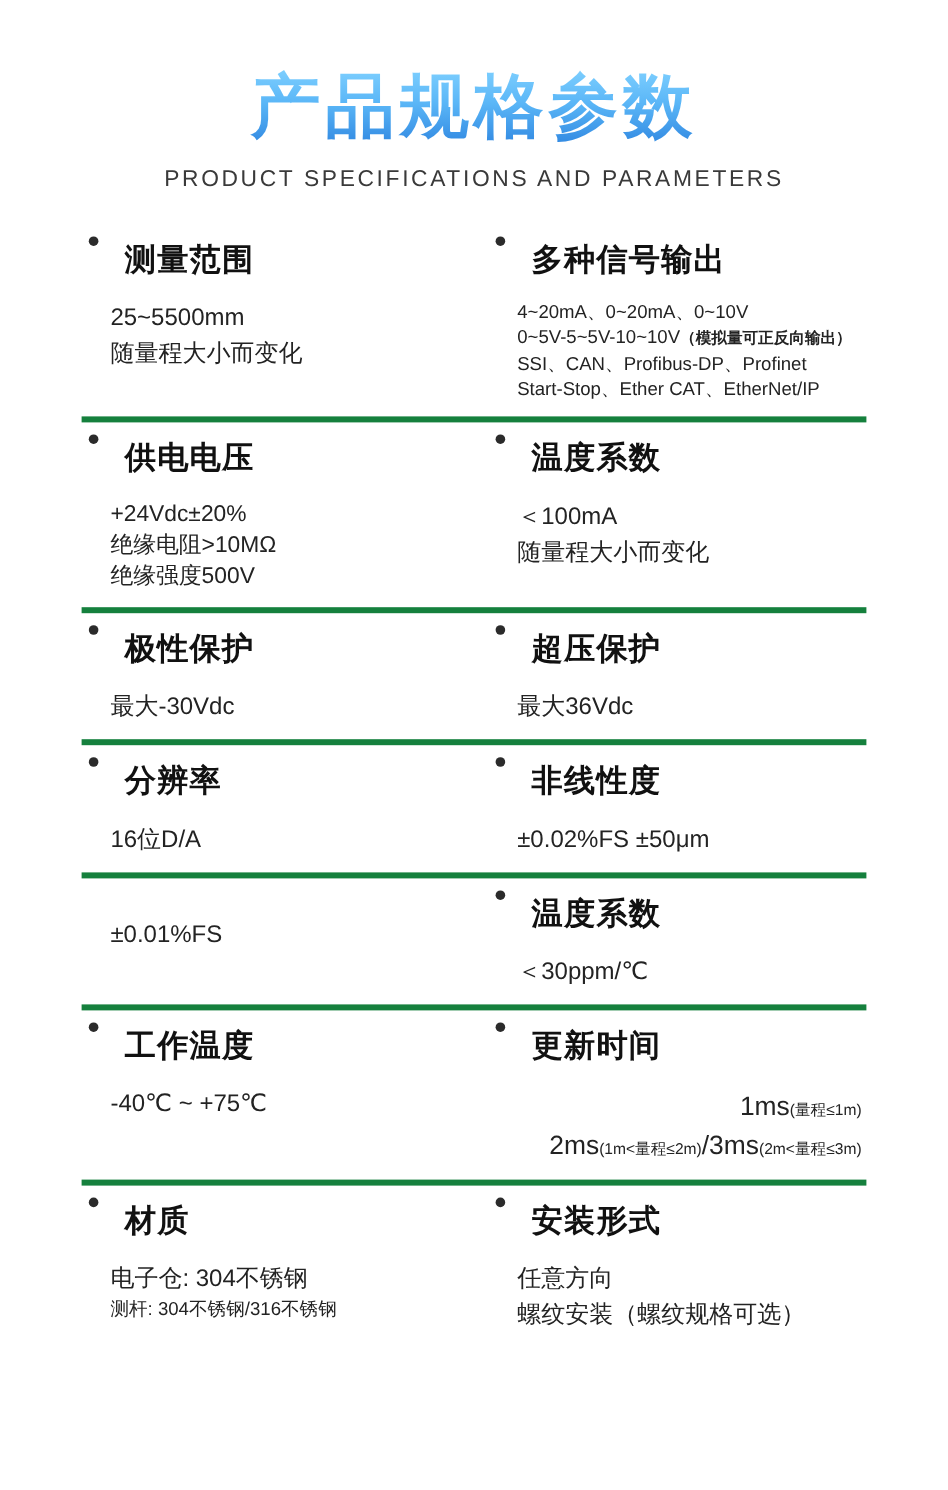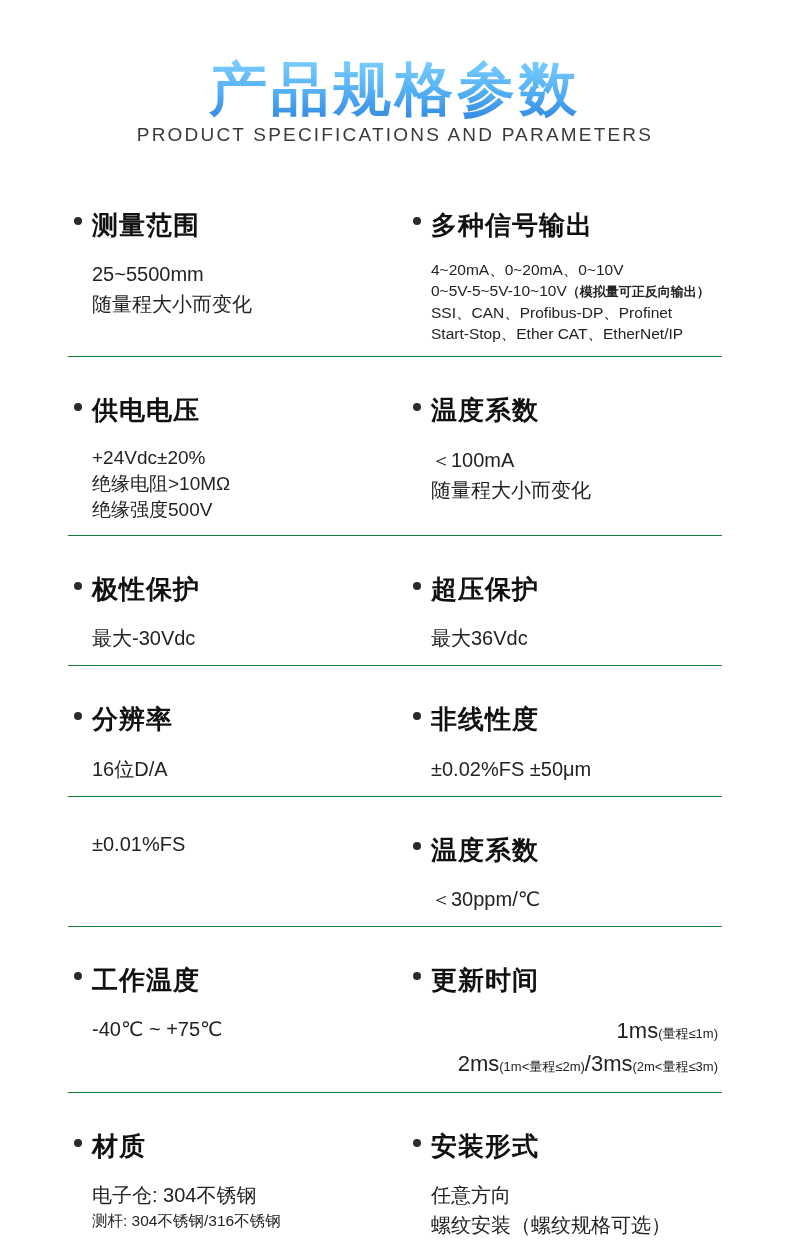--- a/index.html
+++ b/index.html
@@ -32,54 +32,53 @@
     letter-spacing: 4px;
     background: linear-gradient(180deg, #7fd0ff 0%, #5ab6f7 45%, #2f86e0 100%);
     -webkit-background-clip: text;
     background-clip: text;
     color: transparent;
     -webkit-text-fill-color: transparent;
     line-height: 1.15;
     margin: 0;
   }
   .title-en {
-    margin-top: 1px;
+    margin-top: 16px;
     font-size: 19px;
     letter-spacing: 2.2px;
     color: #3a3a3a;
     font-weight: 400;
   }
   
   .specs {
     margin: 26px 68px 0 68px;
   }
   .spec-row {
     display: flex;
-    border-top: 1px solid #15803d;
+    border-top: 5px solid #15803d;
   }
   .spec-row:first-child {
     border-top: none;
   }
   .spec-cell {
     width: 50%;
     box-sizing: border-box;
     padding: 14px 4px 12px 6px;
     position: relative;
   }
   .spec-cell.left {
     padding-right: 16px;
   }
   .spec-cell.right {
     padding-left: 18px;
   }
   .cell-head {
     display: flex;
-    align-items: center;
-    gap: 10px;
-    margin-top: 24px;
+    align-items: flex-start;
+    gap: 22px;
   }
   .bullet {
     flex: 0 0 auto;
     width: 8px;
     height: 8px;
     border-radius: 50%;
     background: #2b2b2b;
     display: inline-block;
     position: relative;
     top: -4px;

